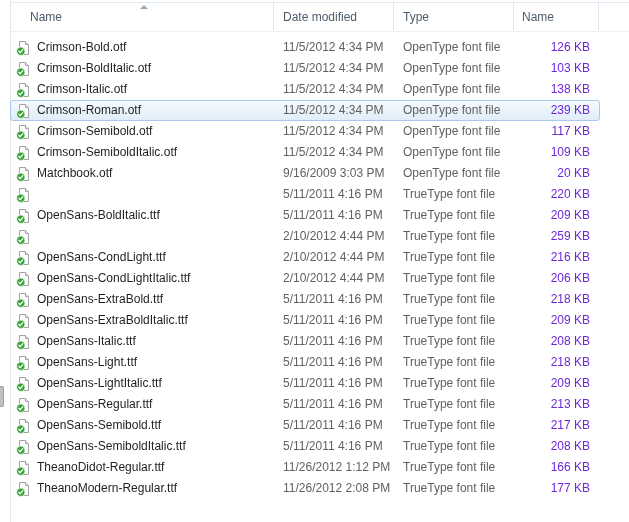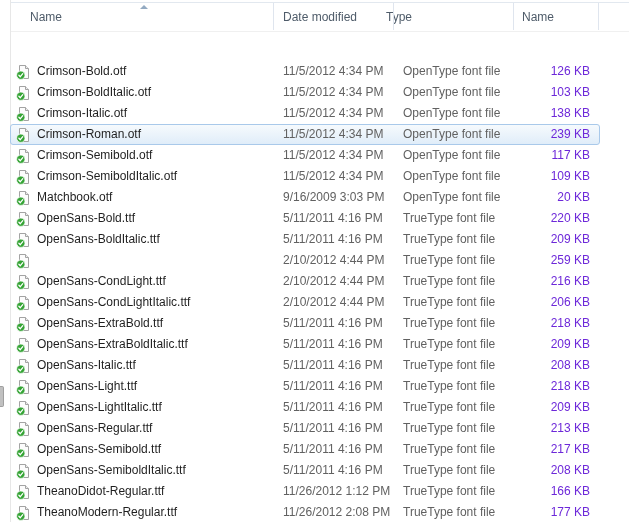--- a/index.html
+++ b/index.html
@@ -71,21 +71,20 @@
     width: 0; height: 0;
     border-left: 4px solid transparent;
     border-right: 4px solid transparent;
     border-bottom: 4px solid #93aac2;
   }
   
   .file-list {
     position: absolute;
     left: 10px; top: 37px;
     width: 592px;
-    margin-top: 24px;
   }
   .row {
     position: relative;
     height: 21px;
   }
   .row.selected::before {
     content: "";
     position: absolute;
     left: 0; right: 2px; top: 0; bottom: 0;
     border: 1px solid #a9c9ea;
@@ -117,21 +116,21 @@
 <div id="screen">
 
   <div class="top-line"></div>
   <div class="pane-divider"></div>
   <div class="scroll-fragment"></div>
 
   <div class="details-header">
     <div class="sort-arrow"></div>
     <div class="hdr-label" style="left:19px">Name</div>
     <div class="hdr-label" style="left:272px">Date modified</div>
-    <div class="hdr-label" style="left:375px">Type</div>
+    <div class="hdr-label" style="left:392px">Type</div>
     <div class="hdr-label" style="left:511px">Name</div>
     <div class="col-sep" style="left:262px"></div>
     <div class="col-sep" style="left:382px"></div>
     <div class="col-sep" style="left:502px"></div>
     <div class="col-sep" style="left:587px"></div>
   </div>
   <div class="header-bottom"></div>
 
   <div class="file-list">
     <div class="row">
@@ -218,21 +217,20 @@
         <span class="cell cell-type">OpenType font file</span>
         <span class="cell cell-size">20 KB</span>
       </div>
       <div class="row">
         <svg class="file-icon" viewBox="0 0 14 16" width="14" height="16">
           <path d="M3.5 1.5 L9.5 1.5 L12.5 4.5 L12.5 14.5 L3.5 14.5 Z" fill="#fcfcfc" stroke="#a3a3a3" stroke-width="1"></path>
           <path d="M9.5 1.5 L9.5 4.5 L12.5 4.5" fill="#ededed" stroke="#a3a3a3" stroke-width="1"></path>
           <circle cx="4.8" cy="11.2" r="4.2" fill="#35a435" stroke="#ffffff" stroke-width="0.8"></circle>
           <path d="M2.9 11.3 L4.3 12.7 L6.8 9.7" fill="none" stroke="#ffffff" stroke-width="1.3" stroke-linecap="round" stroke-linejoin="round"></path>
         </svg>
-        <span class="cell cell-name">OpenSans-Bold.ttf</span>
         <span class="cell cell-date">5/11/2011 4:16 PM</span>
         <span class="cell cell-type">TrueType font file</span>
         <span class="cell cell-size">220 KB</span>
       </div>
       <div class="row">
         <svg class="file-icon" viewBox="0 0 14 16" width="14" height="16">
           <path d="M3.5 1.5 L9.5 1.5 L12.5 4.5 L12.5 14.5 L3.5 14.5 Z" fill="#fcfcfc" stroke="#a3a3a3" stroke-width="1"></path>
           <path d="M9.5 1.5 L9.5 4.5 L12.5 4.5" fill="#ededed" stroke="#a3a3a3" stroke-width="1"></path>
           <circle cx="4.8" cy="11.2" r="4.2" fill="#35a435" stroke="#ffffff" stroke-width="0.8"></circle>
           <path d="M2.9 11.3 L4.3 12.7 L6.8 9.7" fill="none" stroke="#ffffff" stroke-width="1.3" stroke-linecap="round" stroke-linejoin="round"></path>

